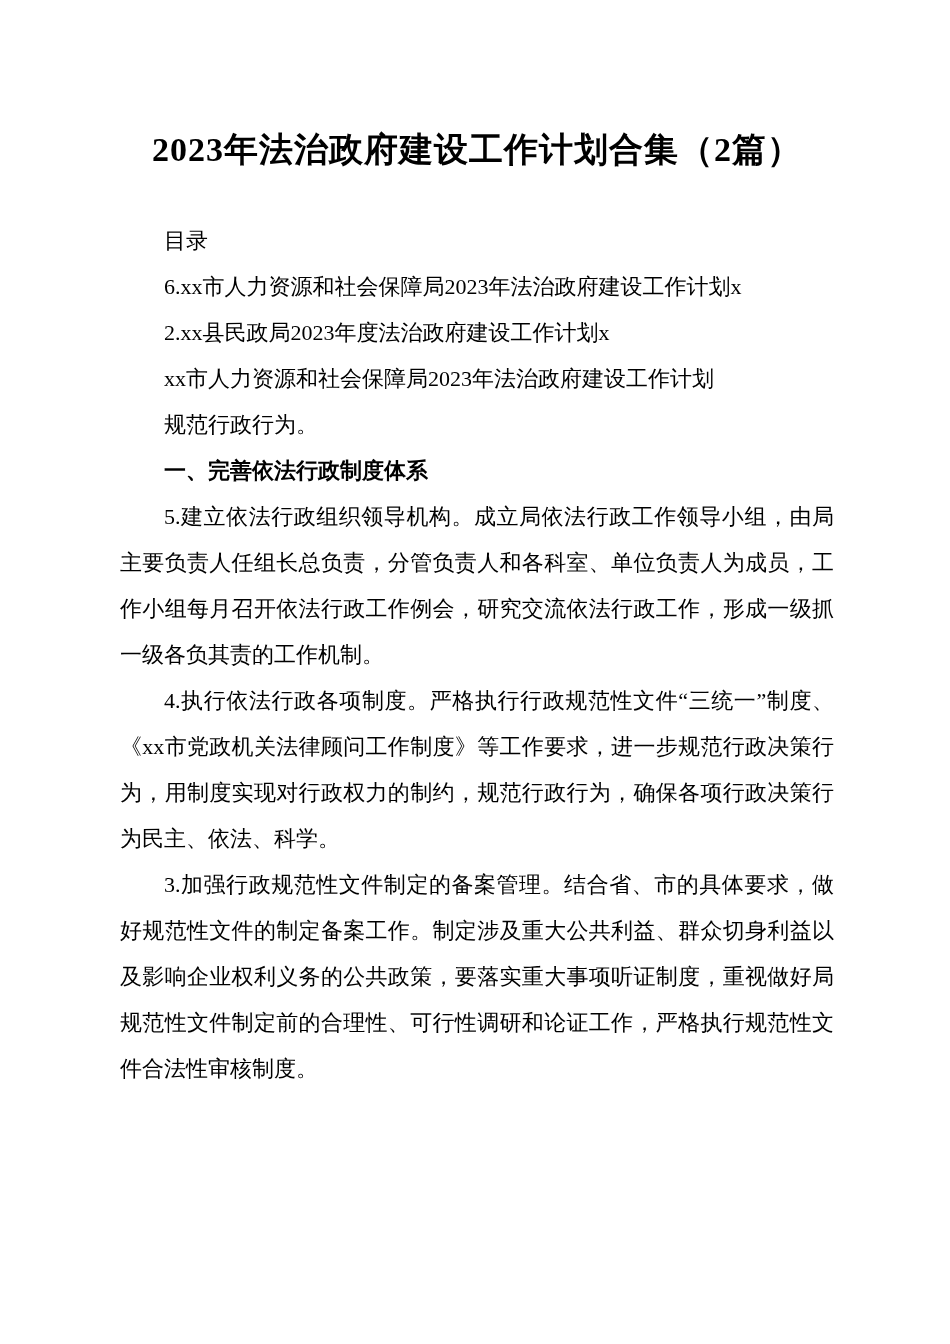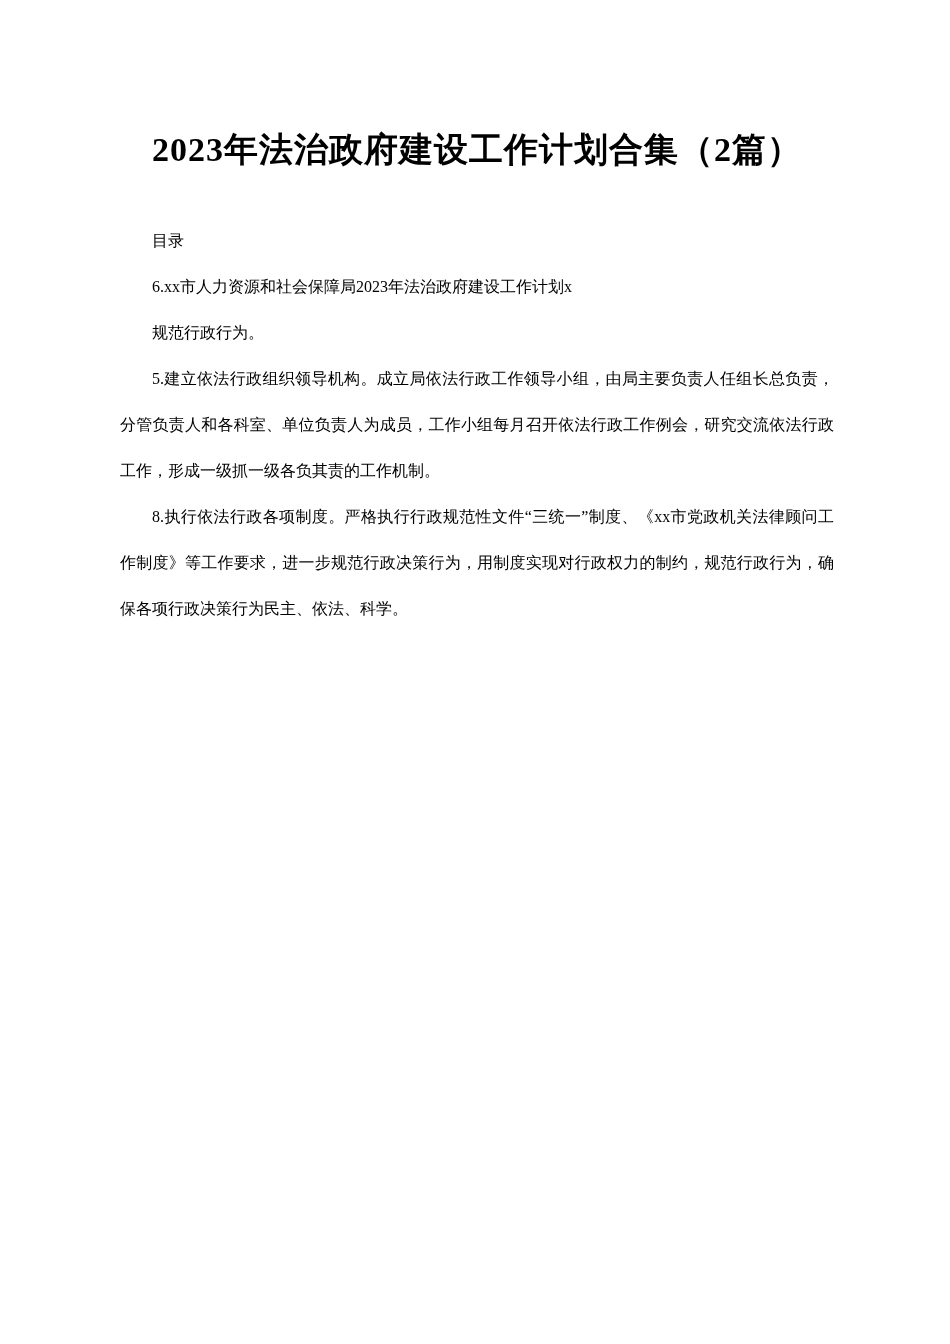--- a/index.html
+++ b/index.html
@@ -25,37 +25,41 @@
     margin: 0 0 46px 0;
     font-size: 34px;
     line-height: 44px;
     font-weight: bold;
     text-align: center;
     font-family: "Liberation Serif", "DejaVu Serif", serif;
     letter-spacing: 1px;
   }
   .para {
     margin: 0;
-    font-size: 16px;
+    font-size: 22px;
     line-height: 46px;
     text-indent: 2em;
     text-align: justify;
     text-justify: inter-ideograph;
     word-break: break-all;
   }
   .para.heading {
     font-family: "Liberation Sans", "DejaVu Sans", sans-serif;
     font-weight: bold;
     text-align: left;
   }
 </style>
 </head>
 <body>
 
 <div class="page">
   <h1 class="doc-title">2023年法治政府建设工作计划合集（2篇）</h1>
 
   <p class="para">目录</p>
   <p class="para">6.xx市人力资源和社会保障局2023年法治政府建设工作计划x</p>
+  <p class="para">2.xx县民政局2023年度法治政府建设工作计划x</p>
+  <p class="para">xx市人力资源和社会保障局2023年法治政府建设工作计划</p>
   <p class="para">规范行政行为。</p>
+  <p class="para heading">一、完善依法行政制度体系</p>
   <p class="para">5.建立依法行政组织领导机构。成立局依法行政工作领导小组，由局主要负责人任组长总负责，分管负责人和各科室、单位负责人为成员，工作小组每月召开依法行政工作例会，研究交流依法行政工作，形成一级抓一级各负其责的工作机制。</p>
-  <p class="para">8.执行依法行政各项制度。严格执行行政规范性文件“三统一”制度、《xx市党政机关法律顾问工作制度》等工作要求，进一步规范行政决策行为，用制度实现对行政权力的制约，规范行政行为，确保各项行政决策行为民主、依法、科学。</p>
+  <p class="para">4.执行依法行政各项制度。严格执行行政规范性文件“三统一”制度、《xx市党政机关法律顾问工作制度》等工作要求，进一步规范行政决策行为，用制度实现对行政权力的制约，规范行政行为，确保各项行政决策行为民主、依法、科学。</p>
+  <p class="para">3.加强行政规范性文件制定的备案管理。结合省、市的具体要求，做好规范性文件的制定备案工作。制定涉及重大公共利益、群众切身利益以及影响企业权利义务的公共政策，要落实重大事项听证制度，重视做好局规范性文件制定前的合理性、可行性调研和论证工作，严格执行规范性文件合法性审核制度。</p>
 </div>
 
 </body></html>

